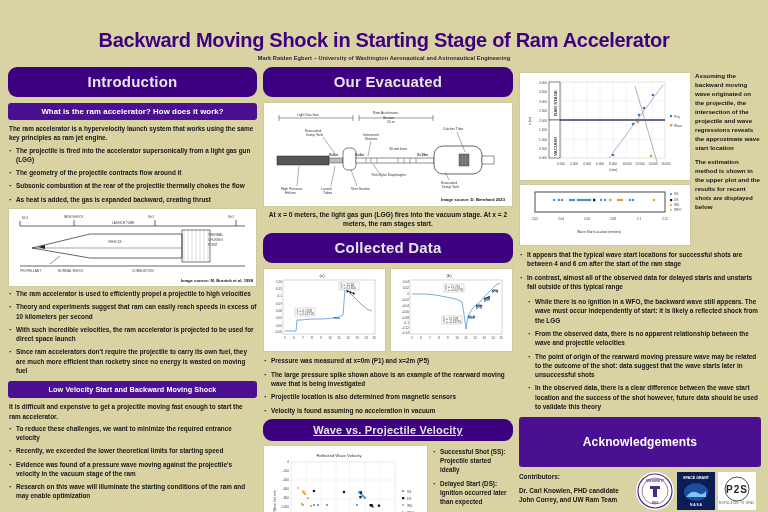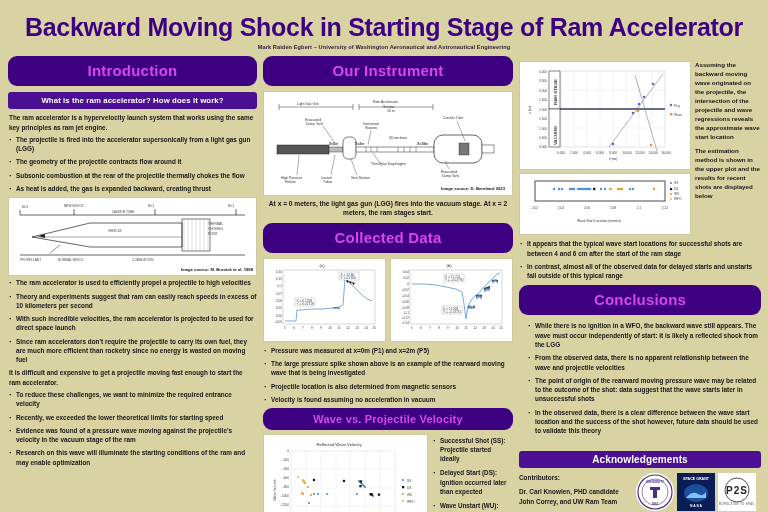--- a/index.html
+++ b/index.html
@@ -7,37 +7,37 @@
     width: 768px; height: 512px; overflow: hidden;
     background: #d9d3a4;
     font-family: "Liberation Sans", sans-serif;
     color: #151515;
   }
   .poster { position: relative; width: 768px; height: 512px; padding: 0 8px; }
 
   
   .title {
     text-align: center; color: #3d0080;
-    font-size: 25px; font-weight: bold; letter-spacing: -0.3px;
-    padding-top: 14px; line-height: 1.05;
+    font-size: 20px; font-weight: bold; letter-spacing: -0.3px;
+    padding-top: 30px; line-height: 1.05;
   }
   .subtitle {
     text-align: center; color: #2a1a3a;
     font-size: 5.6px; font-weight: bold; margin-top: 4px; letter-spacing: 0.1px;
   }
 
   
   .cols { display: flex; gap: 6px; margin-top: 6px; align-items: flex-start; }
   .col { width: 251px; }
   .col-mid { width: 251px; }
   .col-right { width: 245px; }
 
   
   .sect-head {
-    background: #3d0080; color: #d946ef; border-radius: 9px;
+    background: #3d0080; color: #e5e5e5; border-radius: 9px;
     text-align: center; font-size: 15px; font-weight: bold;
     padding: 6px 4px 7px; letter-spacing: 0.2px;
   }
   .sub-head {
     background: #4b1091; color: #fff; border-radius: 3px;
     text-align: center; font-size: 7.8px; font-weight: bold;
     padding: 4px 5px; margin: 6px 0 4px; letter-spacing: 0.1px;
   }
   .sub-head.small { font-size: 7.2px; }
 
@@ -152,31 +152,32 @@
         <div class="imgsrc" style="position:static;text-align:right;">Image source: M. Burnick et al, 1998</div>
       </div>
 
       <ul>
         <li>The ram accelerator is used to efficiently propel a projectile to high velocities</li>
         <li>Theory and experiments suggest that ram can easily reach speeds in excess of 10 kilometers per second</li>
         <li>With such incredible velocities, the ram accelerator is projected to be used for direct space launch</li>
         <li>Since ram accelerators don't require the projectile to carry its own fuel, they are much more efficient than rocketry since no energy is wasted on moving fuel</li>
       </ul>
 
+      <div class="sub-head small">Low Velocity Start and Backward Moving Shock</div>
       <div class="para">It is difficult and expensive to get a projectile moving fast enough to start the ram accelerator.</div>
       <ul>
         <li>To reduce these challenges, we want to minimize the required entrance velocity</li>
         <li>Recently, we exceeded the lower theoretical limits for starting speed</li>
         <li>Evidence was found of a pressure wave moving against the projectile's velocity in the vacuum stage of the ram</li>
         <li>Research on this wave will illuminate the starting conditions of the ram and may enable optimization</li>
       </ul>
     </div>
 
     <div class="col-mid">
-      <div class="sect-head">Our Instrument</div>
+      <div class="sect-head">Our Evacuated</div>
 
       <div class="fig" style="margin-top:5px;">
         <div class="appbox">
           <svg width="241" height="94" viewBox="0 0 241 94">
             <rect x="0" y="0" width="241" height="94" fill="#fff"></rect>
 
             <line x1="12" y1="12" x2="86" y2="12" stroke="#333" stroke-width="0.5"></line>
             <line x1="12" y1="9" x2="12" y2="15" stroke="#333" stroke-width="0.5"></line>
             <line x1="86" y1="9" x2="86" y2="15" stroke="#333" stroke-width="0.5"></line>
             <text class="axlbl" x="30" y="10">Light Gas Gun</text>
@@ -330,21 +331,21 @@
         </div>
       </div>
 
       <ul style="margin-top:4px;">
         <li>Pressure was measured at  x=0m (P1) and x=2m (P5)</li>
         <li>The large pressure spike shown above is an example of the rearward moving wave that is being investigated</li>
         <li>Projectile location is also determined from magnetic sensors</li>
         <li>Velocity is found assuming no acceleration in vacuum</li>
       </ul>
 
-      <div class="sect-head" style="font-size:11px;padding:5px 12px;margin-top:4px;">Wave vs. Projectile Velocity</div>
+      <div class="sect-head" style="font-size:11px;padding:5px 12px;margin-top:4px;text-decoration:underline;">Wave vs. Projectile Velocity</div>
 
       <div class="wave-wrap">
         <div class="fig wave-fig">
           <svg width="158" height="104" viewBox="0 0 158 104">
             <rect x="0" y="0" width="158" height="104" fill="#fff"></rect>
             <text class="chtitle" x="72" y="8" text-anchor="middle" fill="#444">Reflected Wave Velocity</text>
             <rect x="24" y="13" width="104" height="74" fill="#fff" stroke="#ccc" stroke-width="0.4"></rect>
             <g stroke="#ddd" stroke-width="0.35">
               <line x1="39" y1="13" x2="39" y2="87"></line>
                 <line x1="54" y1="13" x2="54" y2="87"></line>
@@ -587,29 +588,28 @@
           <p>Assuming the backward moving wave originated on the projectile, the intersection of the projectile and wave regressions reveals the approximate wave start location</p>
           <p>The estimation method is  shown in the upper plot and the results for recent shots are displayed below</p>
         </div>
       </div>
 
       <ul style="margin-top:4px;">
         <li>It appears that the typical  wave start locations for successful shots are between 4 and 6 cm after the start of the ram stage</li>
         <li>In contrast, almost all of the observed data for delayed starts and unstarts fall outside of this typical range</li>
       </ul>
 
-      <div class="sect-head" style="margin-top:5px;">Conclusions</div>
       <ul style="margin-top:6px;padding-left:8px;">
         <li>While there is no ignition in a WFO, the backward wave still appears. The wave must occur independently of start: it is likely a reflected shock from the LGG</li>
         <li>From the observed data, there is no apparent relationship between the wave and projectile velocities</li>
         <li>The point of origin of the rearward moving pressure wave may be related to the outcome of the shot: data suggest that the wave starts later in unsuccessful shots</li>
         <li>In the observed data, there is a clear difference between the wave start location and the success of the shot however, future data should be used to validate this theory</li>
       </ul>
 
-      <div class="sub-head" style="font-size:10px;padding:3px 4px;margin-top:16px;">Acknowledgements</div>
+      <div class="sub-head" style="font-size:12px;padding:18px 4px;margin-top:6px;">Acknowledgements</div>
       <div class="ack-body">
         <div class="ack-text">
           <div class="lbl">Contributors:</div>
           <div>Dr. Carl Knowlen, PHD candidate John Correy, and UW Ram Team</div>
         </div>
         <div class="logos">
           <div class="logo">
             <svg width="36" height="36" viewBox="0 0 36 36">
               <circle cx="18" cy="18" r="17" fill="#fff" stroke="#4b2d83" stroke-width="1.2"></circle>
               <circle cx="18" cy="18" r="13" fill="#fff" stroke="#4b2d83" stroke-width="0.6"></circle>

